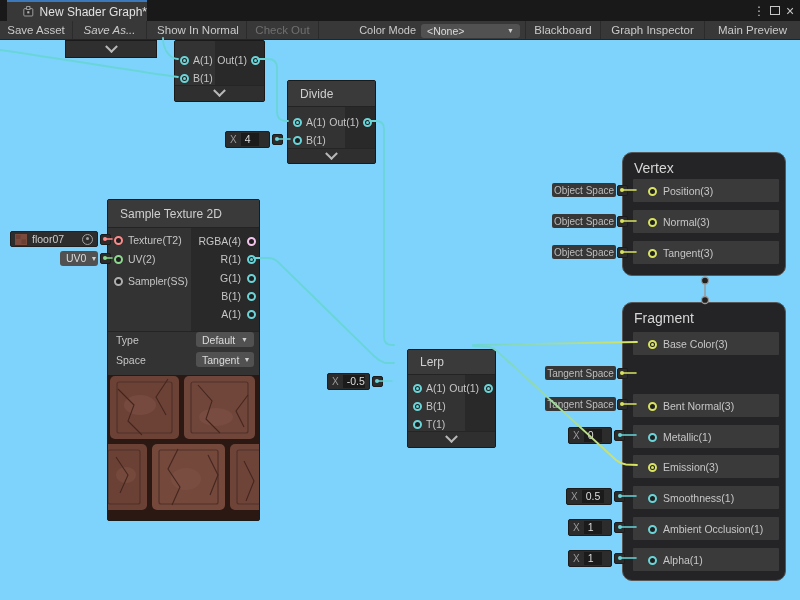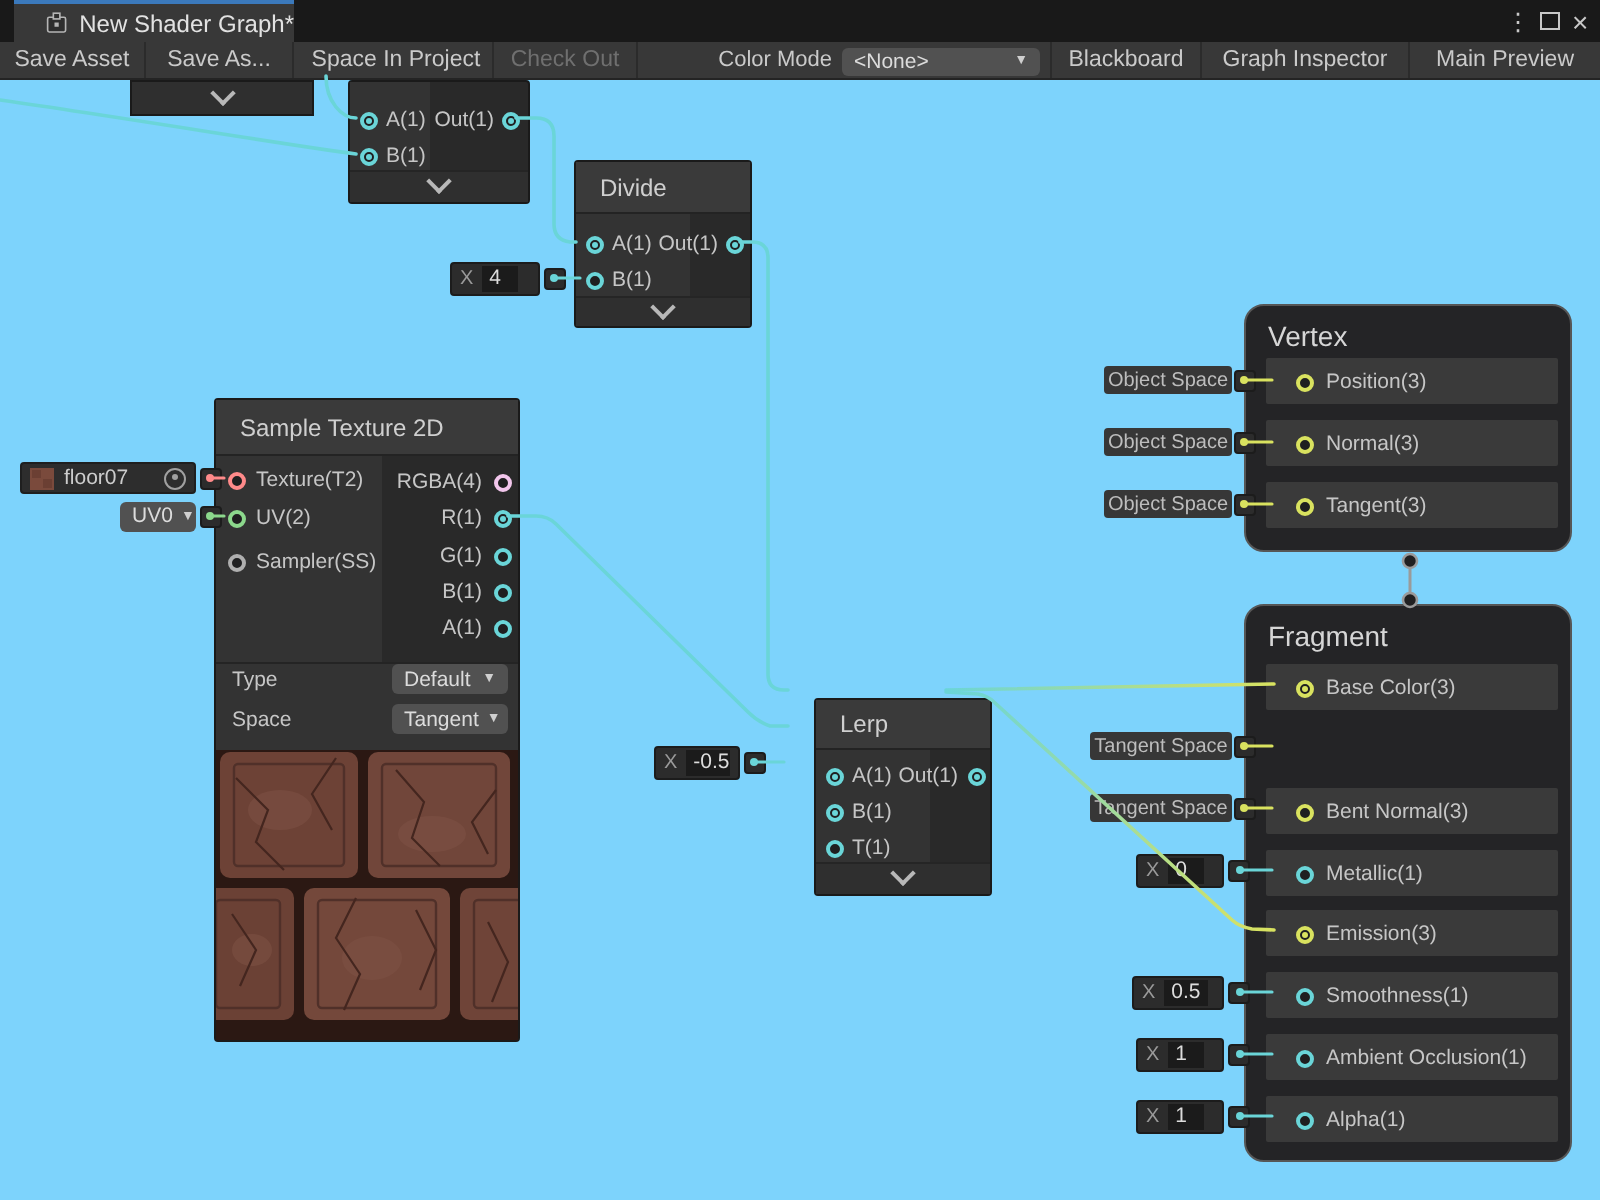--- a/index.html
+++ b/index.html
@@ -76,22 +76,22 @@
     </div>
     <span class="winctl" style="left:753px;font-size:12px;">⋮</span>
     <span class="winctl" style="left:770px;">
       <span style="display:inline-block;width:8px;height:7px;border:1.5px solid #c8c8c8;"></span>
     </span>
     <span class="winctl" style="left:786px;font-size:14px;">×</span>
   </div>
 
   <div id="toolbar">
     <div class="tbtn" style="width:73px;">Save Asset</div>
-    <div class="tbtn" style="width:74px;">Save As...</div>
-    <div class="tbtn" style="width:97px;margin-left:3px;">Space In Project</div>
+    <div class="tbtn" style="width:74px;font-style:italic;">Save As...</div>
+    <div class="tbtn" style="width:97px;margin-left:3px;">Show In Normal</div>
     <div class="tbtn disabled" style="width:72px;">Check Out</div>
     <div class="tlabel" style="width:97px;">Color Mode</div>
     <div class="dd" style="width:99px;height:14px;margin:2.5px 0 0 5px;">
       <span>&lt;None&gt;</span>
       <span class="arr">▼</span>
     </div>
     <div class="tbtn" style="width:76px;margin-left:5px;border-left:1px solid #2b2b2b;">Blackboard</div>
     <div class="tbtn" style="width:104px;">Graph Inspector</div>
     <div class="tbtn" style="width:95px;border-right:none;">Main Preview</div>
   </div>

